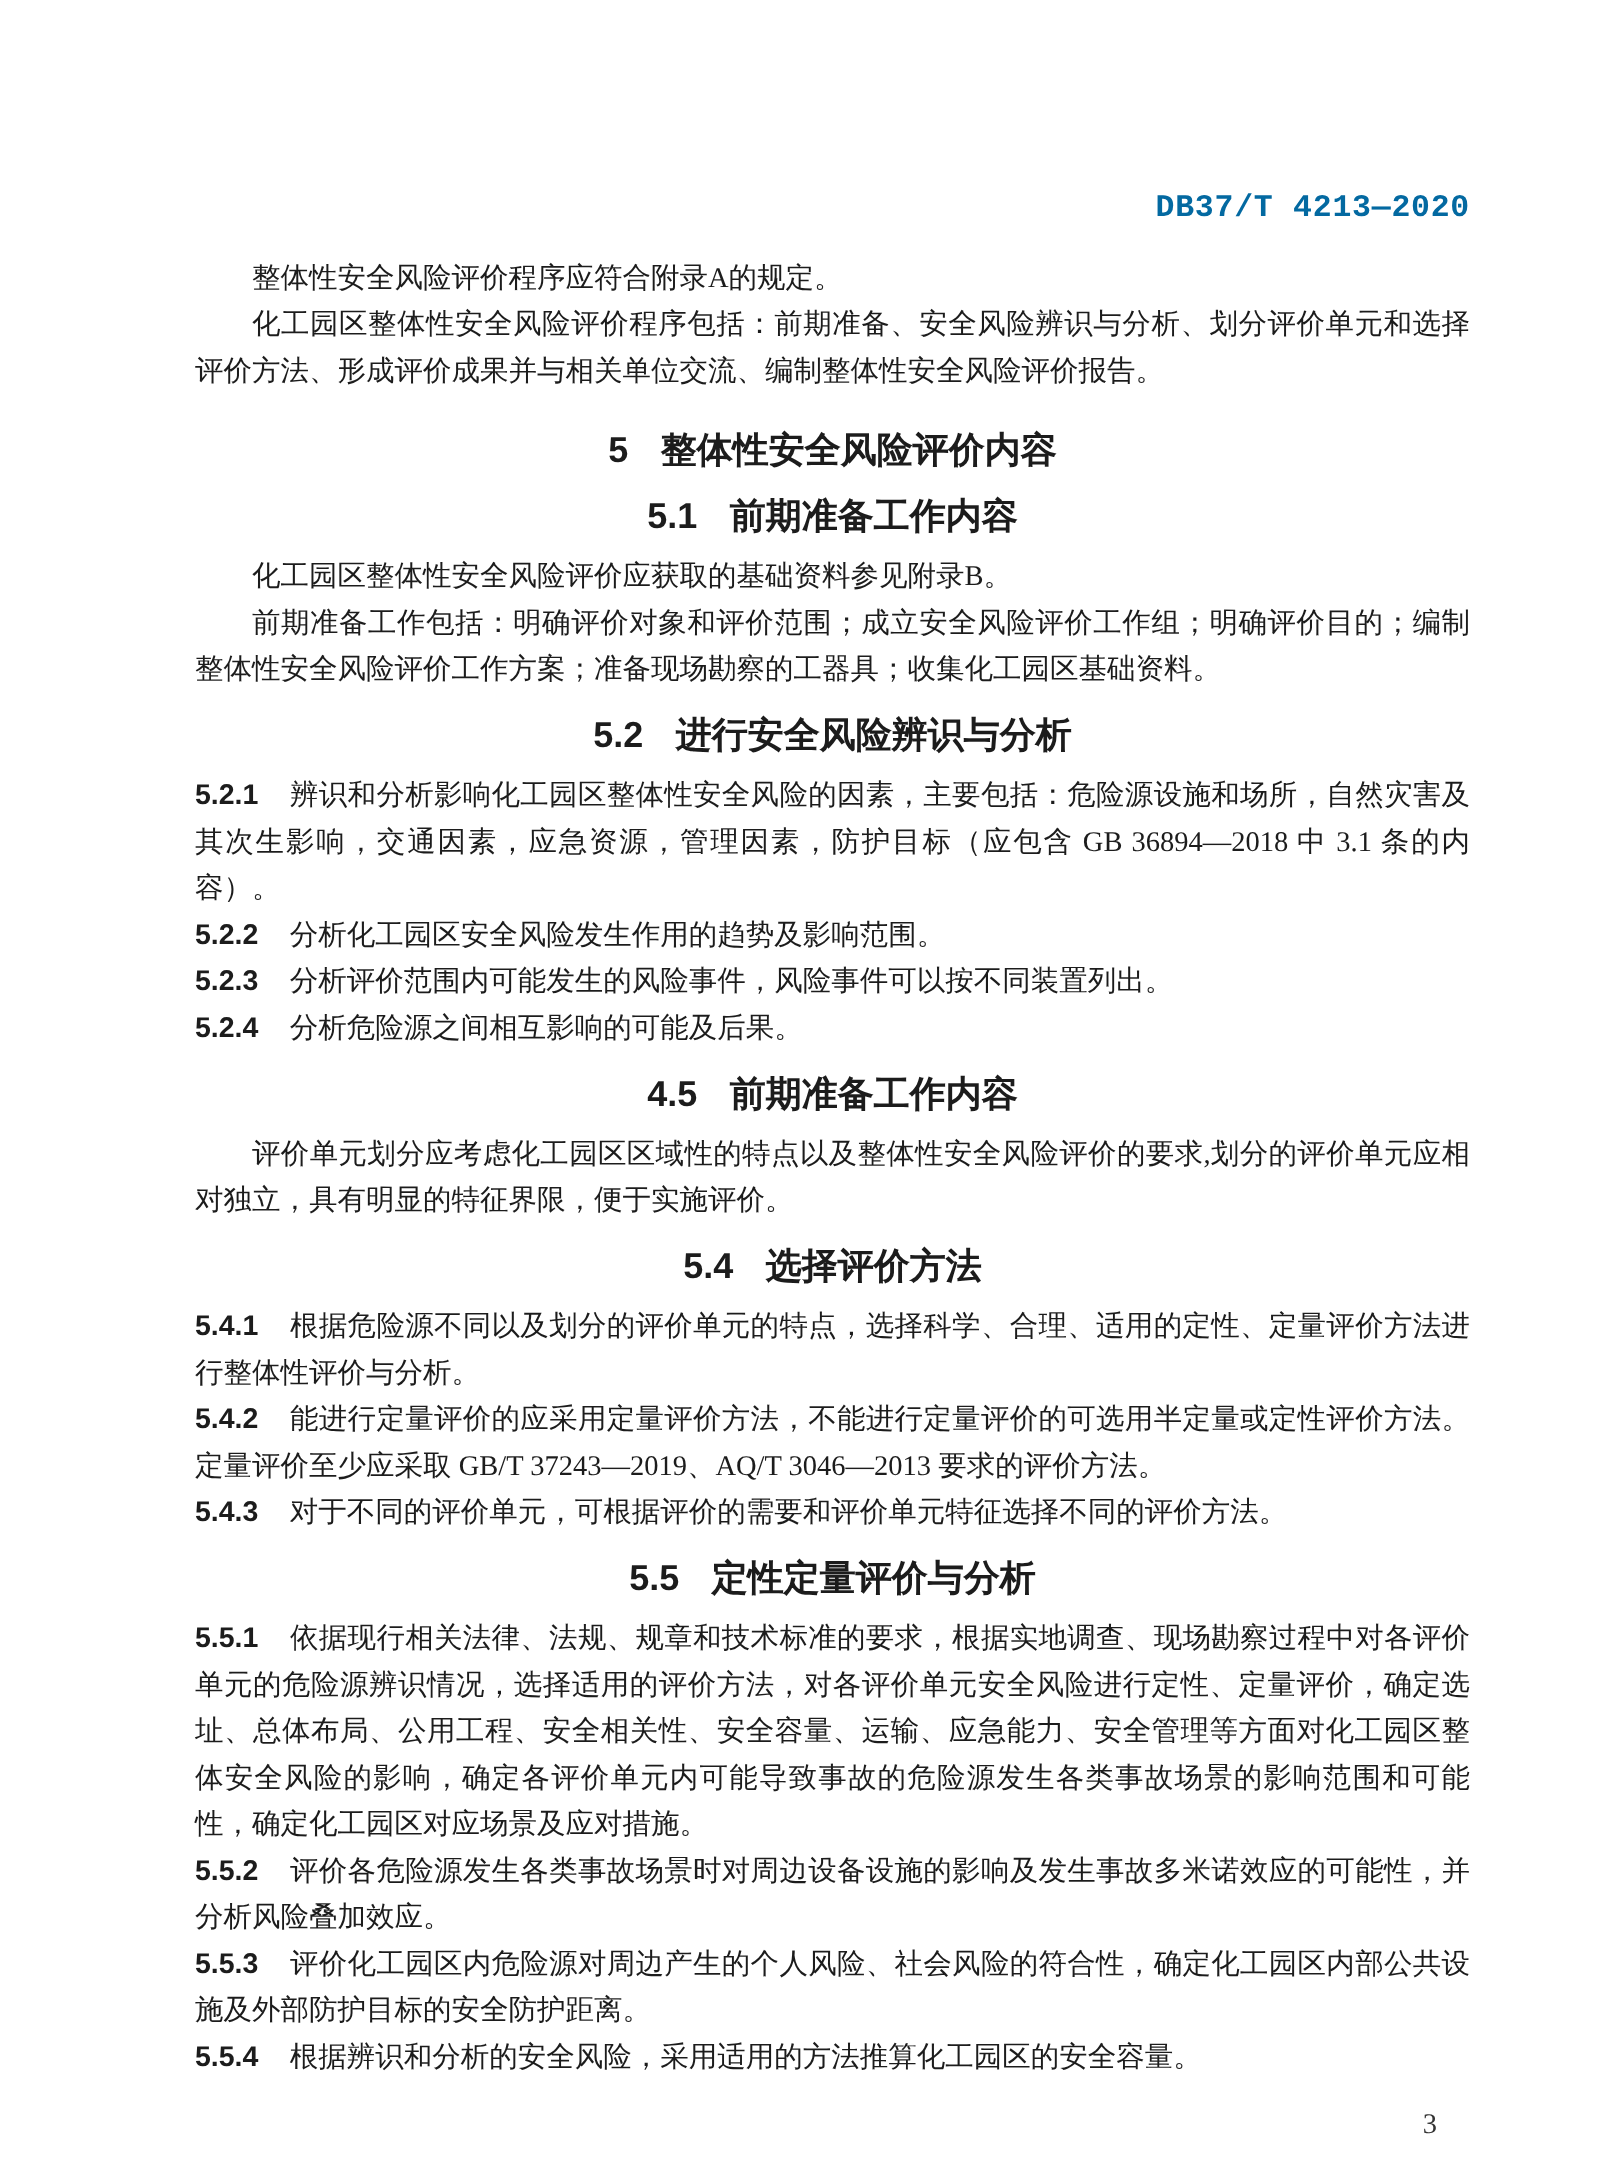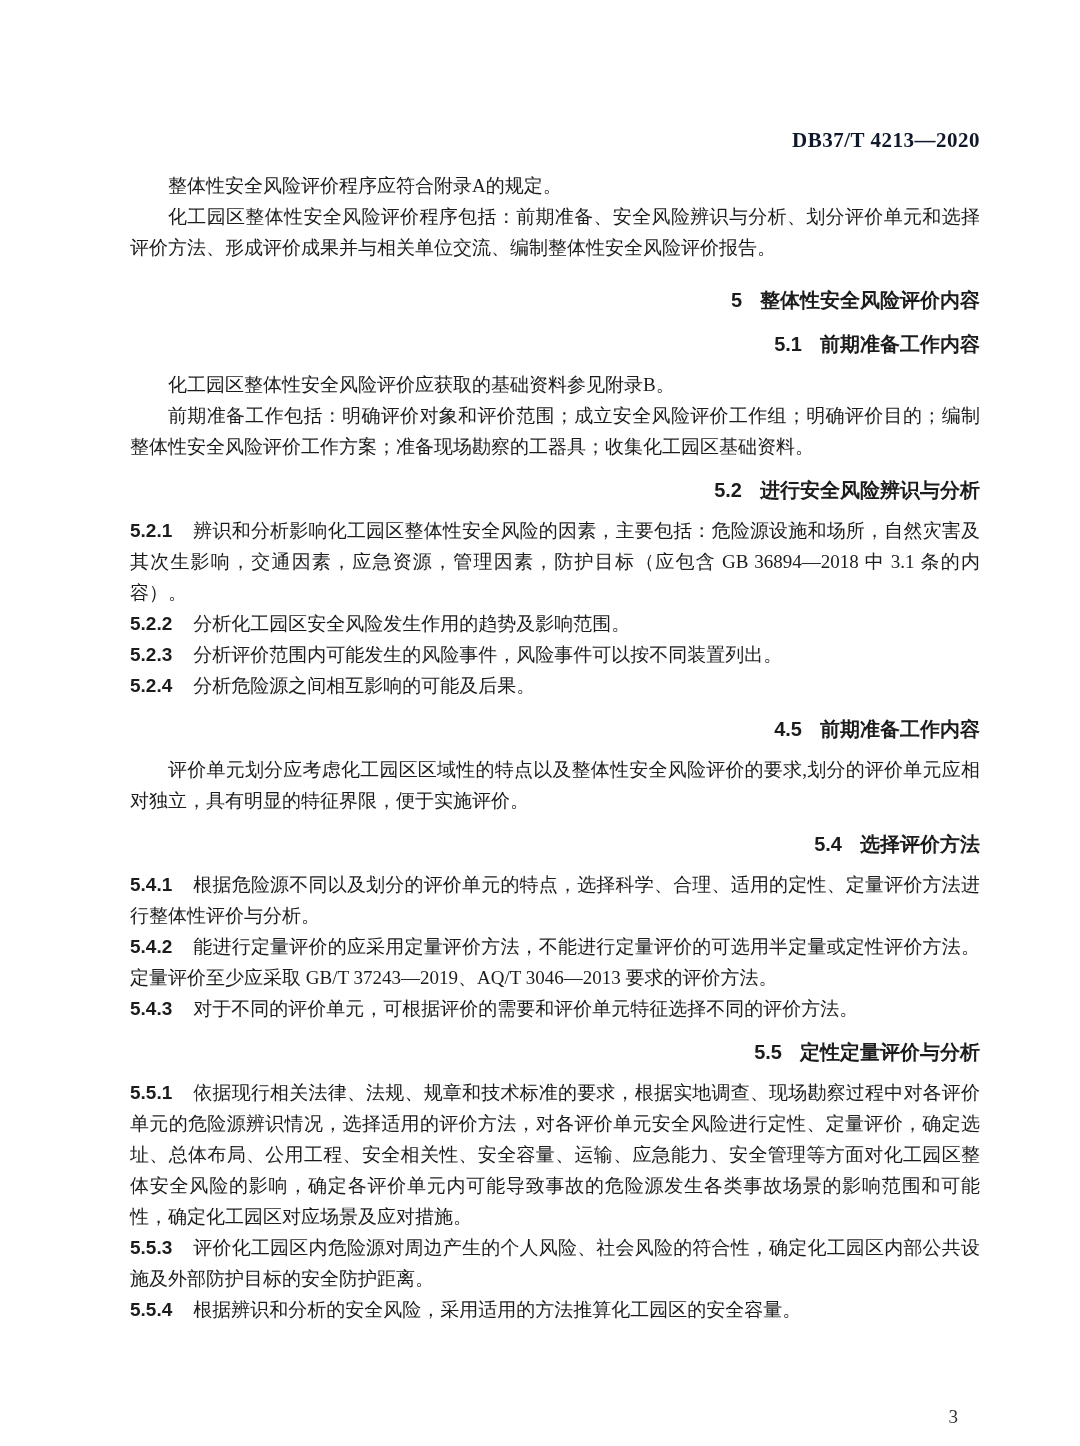--- a/index.html
+++ b/index.html
@@ -13,25 +13,25 @@
     height: 1446px;
     background: #ffffff;
     color: #1c1c1c;
     font-family: "Liberation Serif", "DejaVu Serif", serif;
     overflow: hidden;
   }
   .page-header {
     position: absolute;
     top: 128px;
     right: 100px;
-    font-family: Liberation Serif, serif;
+    font-family: Liberation Mono, monospace;
     font-size: 21px;
     font-weight: bold;
     letter-spacing: 0.5px;
-    color: #0f172a;
+    color: #0369a1;
     white-space: nowrap;
   }
   .doc-body {
     position: absolute;
     left: 130px;
     top: 170px;
     width: 850px;
     font-size: 19px;
     line-height: 31px;
     text-align: justify;
@@ -39,24 +39,24 @@
   .para {
     margin: 0;
     padding: 0;
   }
   .para.indent {
     text-indent: 2em;
   }
   .heading {
     font-family: "Liberation Sans", "DejaVu Sans", sans-serif;
     font-weight: bold;
-    font-size: 20px;
+    font-size: 24px;
     line-height: 31px;
     margin: 13px 0 9px 0;
-    text-align: right;
+    text-align: center;
   }
   .heading.h1 {
     margin-top: 22px;
     margin-bottom: 12px;
   }
   .heading .num {
     margin-right: 0.9em;
   }
   .clause .num {
     font-family: "Liberation Sans", "DejaVu Sans", sans-serif;
@@ -93,20 +93,21 @@
       <p class="para clause"><span class="num">5.2.3</span><span class="txt">分析评价范围内可能发生的风险事件，风险事件可以按不同装置列出。</span></p>
       <p class="para clause"><span class="num">5.2.4</span><span class="txt">分析危险源之间相互影响的可能及后果。</span></p>
       <div class="heading h2"><span class="num">4.5</span><span class="ttl">前期准备工作内容</span></div>
       <p class="para indent">评价单元划分应考虑化工园区区域性的特点以及整体性安全风险评价的要求,划分的评价单元应相对独立，具有明显的特征界限，便于实施评价。</p>
       <div class="heading h2"><span class="num">5.4</span><span class="ttl">选择评价方法</span></div>
       <p class="para clause"><span class="num">5.4.1</span><span class="txt">根据危险源不同以及划分的评价单元的特点，选择科学、合理、适用的定性、定量评价方法进行整体性评价与分析。</span></p>
       <p class="para clause"><span class="num">5.4.2</span><span class="txt">能进行定量评价的应采用定量评价方法，不能进行定量评价的可选用半定量或定性评价方法。定量评价至少应采取 GB/T 37243—2019、AQ/T 3046—2013 要求的评价方法。</span></p>
       <p class="para clause"><span class="num">5.4.3</span><span class="txt">对于不同的评价单元，可根据评价的需要和评价单元特征选择不同的评价方法。</span></p>
       <div class="heading h2"><span class="num">5.5</span><span class="ttl">定性定量评价与分析</span></div>
       <p class="para clause"><span class="num">5.5.1</span><span class="txt">依据现行相关法律、法规、规章和技术标准的要求，根据实地调查、现场勘察过程中对各评价单元的危险源辨识情况，选择适用的评价方法，对各评价单元安全风险进行定性、定量评价，确定选址、总体布局、公用工程、安全相关性、安全容量、运输、应急能力、安全管理等方面对化工园区整体安全风险的影响，确定各评价单元内可能导致事故的危险源发生各类事故场景的影响范围和可能性，确定化工园区对应场景及应对措施。</span></p>
+      <p class="para clause"><span class="num">5.5.2</span><span class="txt">评价各危险源发生各类事故场景时对周边设备设施的影响及发生事故多米诺效应的可能性，并分析风险叠加效应。</span></p>
       <p class="para clause"><span class="num">5.5.3</span><span class="txt">评价化工园区内危险源对周边产生的个人风险、社会风险的符合性，确定化工园区内部公共设施及外部防护目标的安全防护距离。</span></p>
       <p class="para clause"><span class="num">5.5.4</span><span class="txt">根据辨识和分析的安全风险，采用适用的方法推算化工园区的安全容量。</span></p>
     </div>
 
   <div class="page-footer">
     <span>3</span>
   </div>
 </div>
 
 </body></html>

